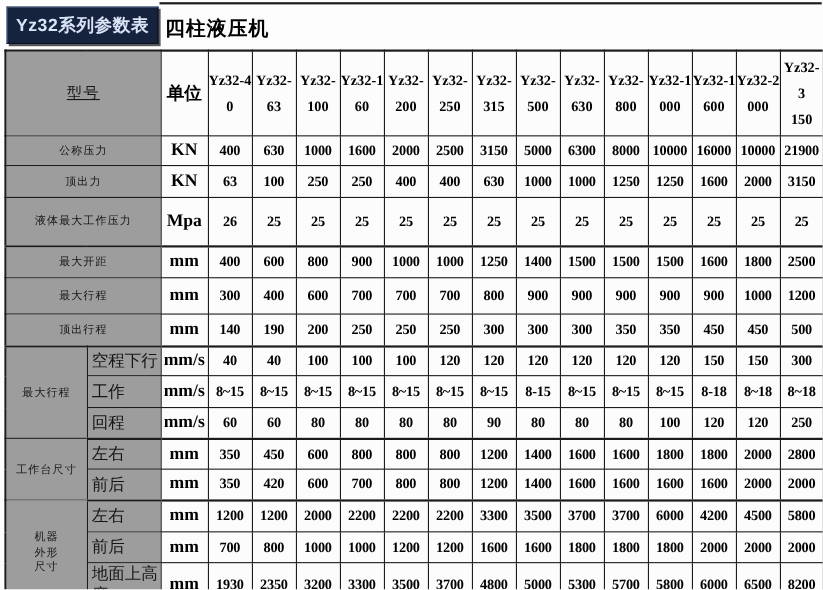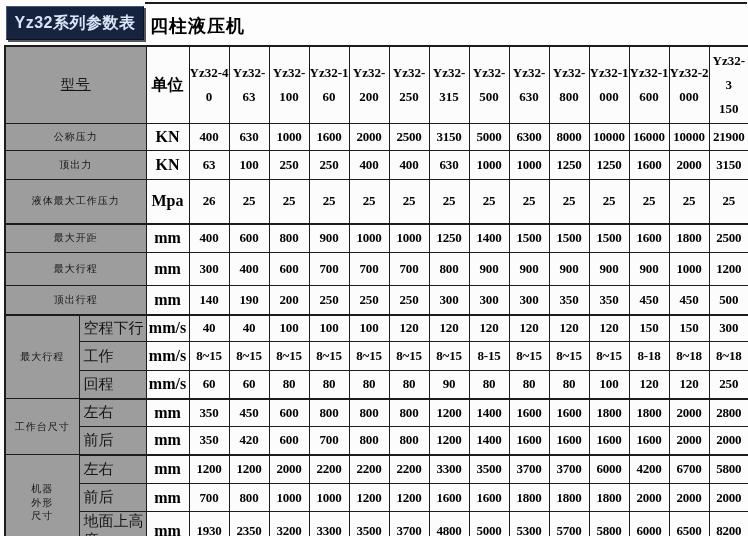--- a/index.html
+++ b/index.html
@@ -347,21 +347,21 @@
           <td class="val">2000</td>
           <td class="val">2200</td>
           <td class="val">2200</td>
           <td class="val">2200</td>
           <td class="val">3300</td>
           <td class="val">3500</td>
           <td class="val">3700</td>
           <td class="val">3700</td>
           <td class="val">6000</td>
           <td class="val">4200</td>
-          <td class="val">6700</td>
+          <td class="val">4500</td>
           <td class="val">5800</td>
         </tr>
     <tr style="height:28px">
       <td class="lab sub">前后</td>
       <td class="unit">mm</td>
     <td class="val">700</td>
           <td class="val">800</td>
           <td class="val">1000</td>
           <td class="val">1000</td>
           <td class="val">1200</td>

